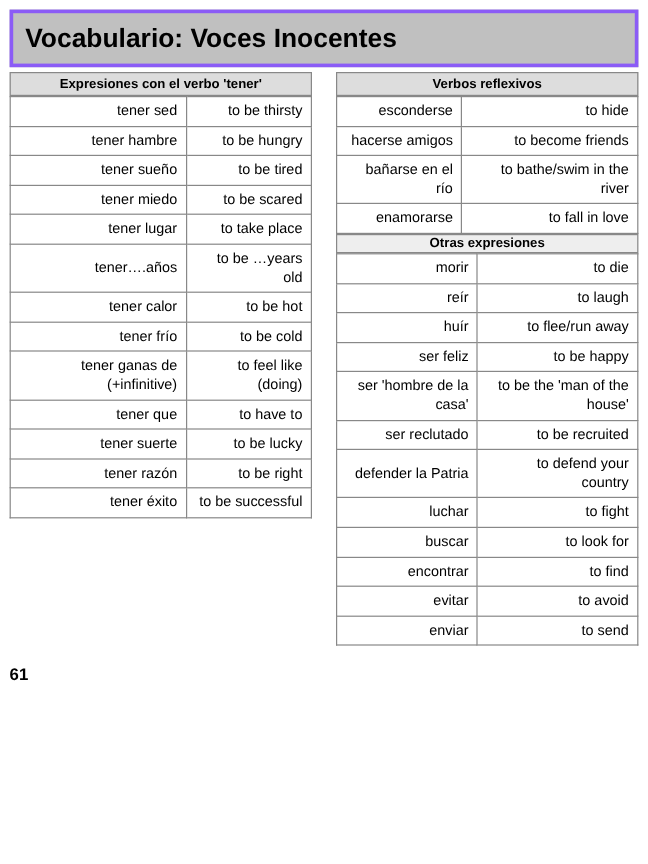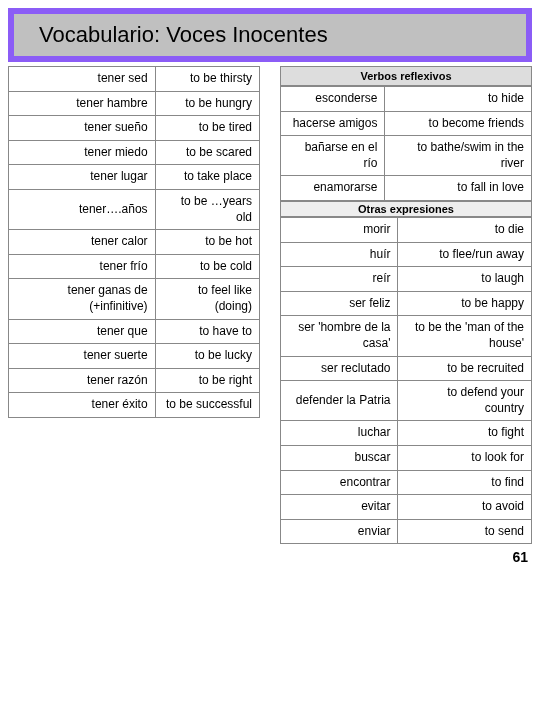--- a/index.html
+++ b/index.html
@@ -6,25 +6,25 @@
     body {
       font-family: Arial, sans-serif;
       font-size: 12px;
       background: #fff;
       width: 540px;
       min-height: 720px;
       padding: 8px;
     }
     .page-title {
       font-size: 22px;
-      font-weight: normal;
+      font-weight: bold;
       background: #c0c0c0;
-      padding: 8px 25px;
+      padding: 8px 10px;
       margin-bottom: 4px;
-      border: 6px solid #8b5cf6;
+      border: 3px solid #8b5cf6;
     }
     .two-col {
       display: flex;
       gap: 4px;
     }
     .left-section {
       flex: 1;
     }
     .right-section {
       flex: 1;
@@ -43,43 +43,44 @@
       border-collapse: collapse;
     }
     td {
       border: 1px solid #888;
       padding: 4px 7px;
       text-align: right;
       vertical-align: middle;
       line-height: 1.3;
     }
     .page-number {
-      text-align: right;
+      text-align: left;
       font-size: 14px;
       font-weight: bold;
-      margin-top: 5px;
+      margin-top: 16px;
       padding-right: 4px;
     }
     .otras-header {
       background: #eee;
       font-weight: bold;
       text-align: center;
       padding: 1px;
       border: 1px solid #888;
       font-size: 11px;
     }
   </style>
 </head>
 <body>
 
 <div class="page-title">Vocabulario: Voces Inocentes</div>
 
 <div class="two-col">
 
   <div class="left-section">
+    <div class="section-header">Expresiones con el verbo 'tener'</div>
     <table>
       <tbody id="left-tbody">
           <tr>
             <td>tener sed</td>
             <td>to be thirsty</td>
           </tr>
           <tr>
             <td>tener hambre</td>
             <td>to be hungry</td>
           </tr>
@@ -154,26 +155,26 @@
         </tbody>
     </table>
     <div class="otras-header">Otras expresiones</div>
     <table>
       <tbody id="otras-tbody">
           <tr>
             <td>morir</td>
             <td>to die</td>
           </tr>
           <tr>
+            <td>reír</td>
+            <td>to laugh</td>
+          </tr>
+          <tr>
             <td>huír</td>
             <td>to flee/run away</td>
-          </tr>
-          <tr>
-            <td>reír</td>
-            <td>to laugh</td>
           </tr>
           <tr>
             <td>ser feliz</td>
             <td>to be happy</td>
           </tr>
           <tr>
             <td>ser 'hombre de la casa'</td>
             <td>to be the 'man of the house'</td>
           </tr>
           <tr>

